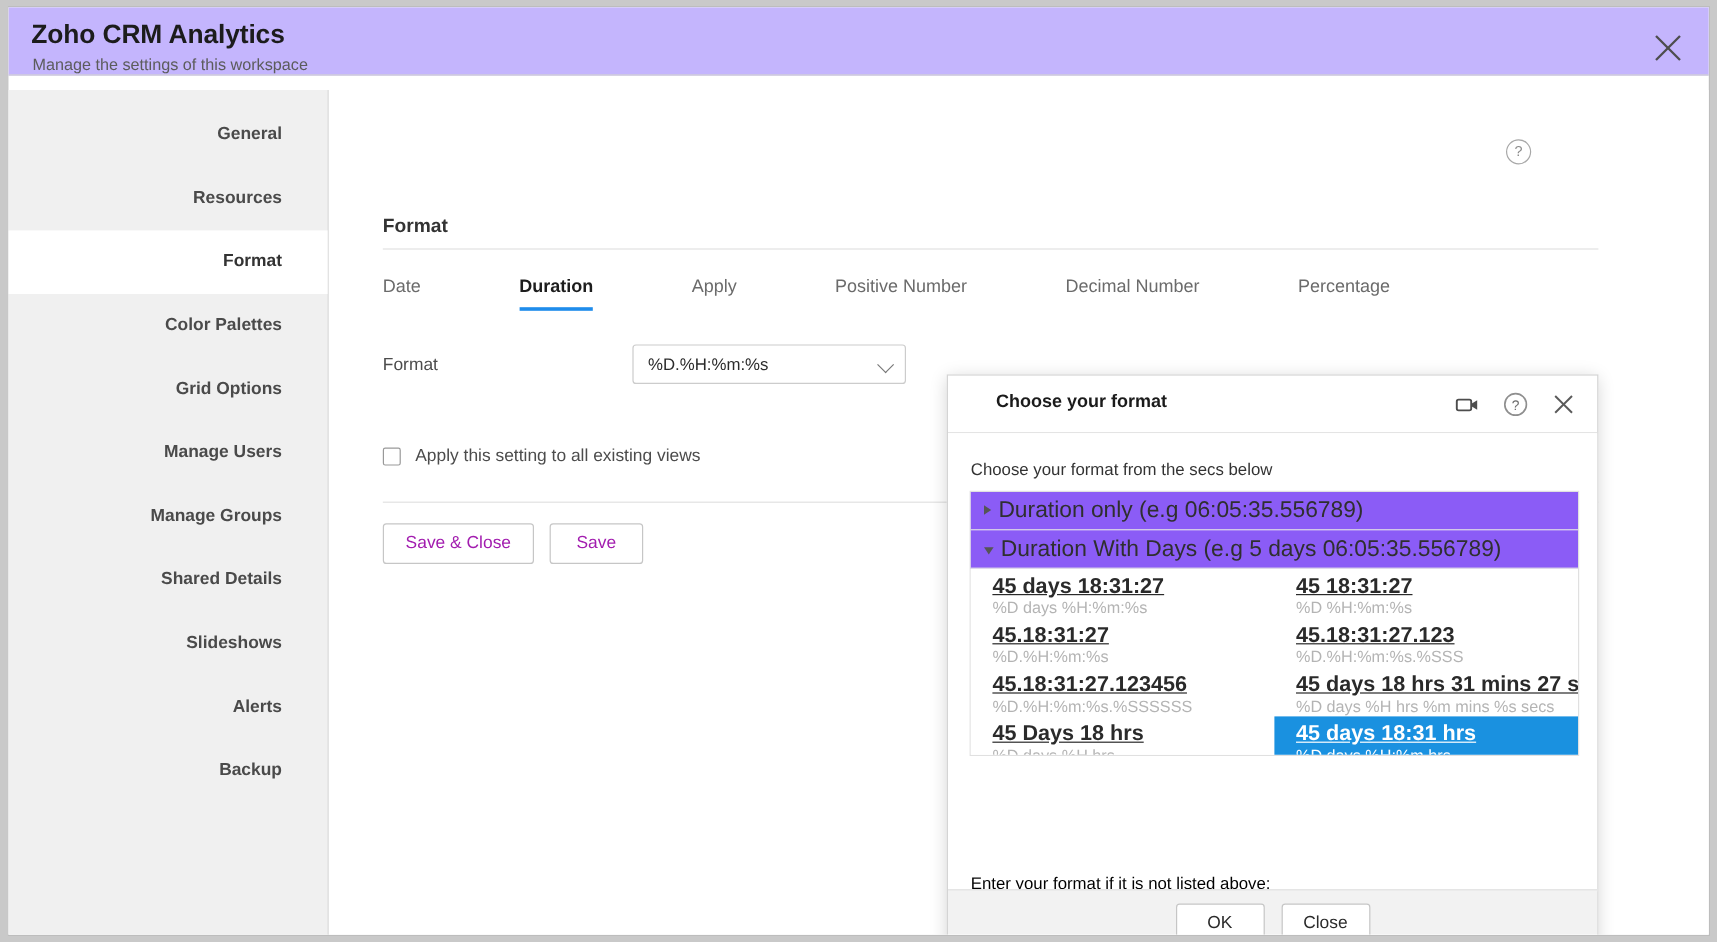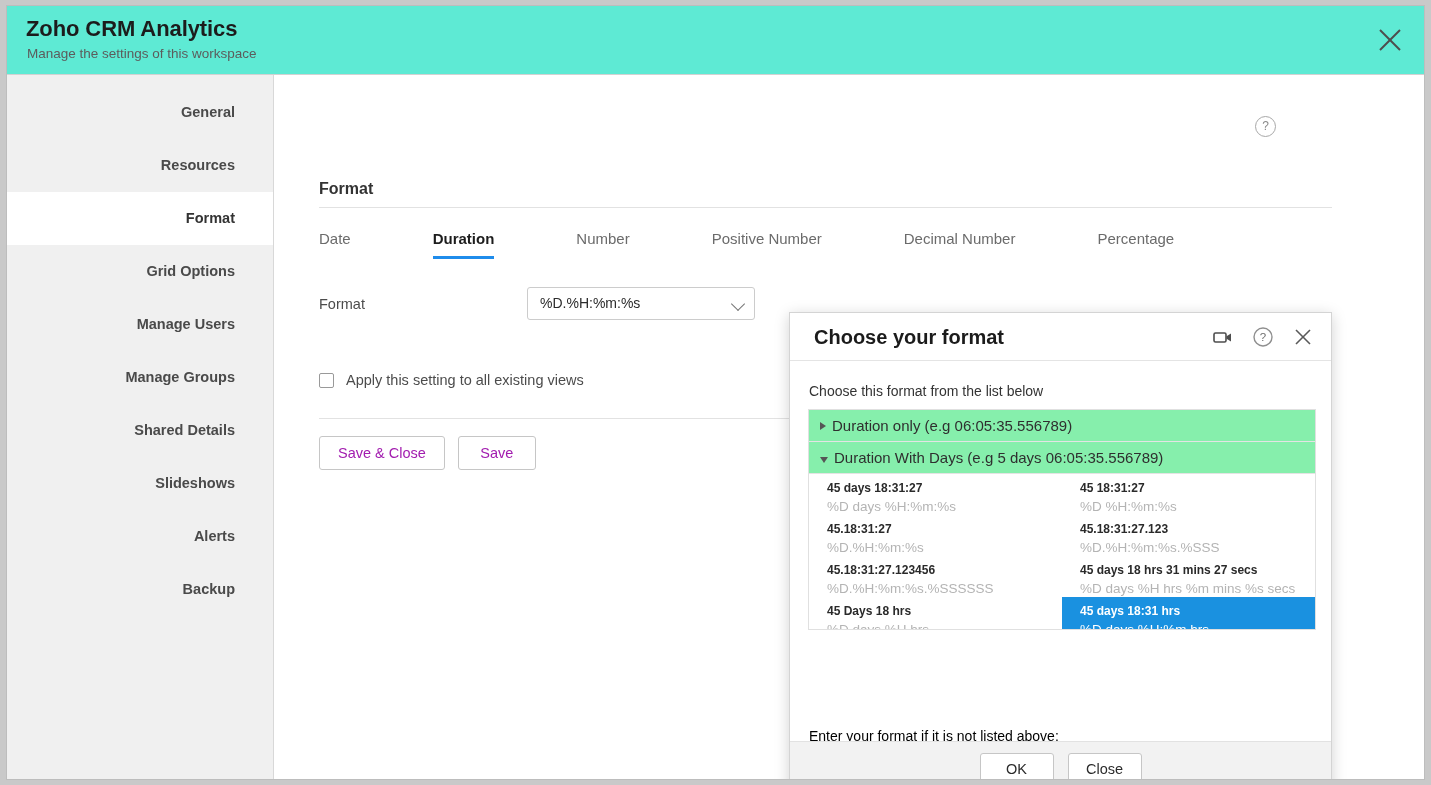--- a/index.html
+++ b/index.html
@@ -22,22 +22,22 @@
     height: 775px;
     background: #ffffff;
     border: 1px solid #bdbdbd;
     box-sizing: border-box;
     overflow: hidden;
   }
 
   
   .app-header {
     position: relative;
-    height: 69px;
-    background: #5eead4;
+    height: 57px;
+    background: #c4b5fd;
     border-bottom: 1px solid #d2d2d2;
     box-sizing: border-box;
   }
   .app-title {
     position: absolute;
     left: 19px;
     top: 10px;
     font-size: 22px;
     font-weight: bold;
     color: #1c1c1c;
@@ -261,23 +261,23 @@
     z-index: 20;
   }
   .dialog-header {
     position: relative;
     height: 48px;
     border-bottom: 1px solid #e4e4e4;
     box-sizing: border-box;
   }
   .dialog-title {
     position: absolute;
-    left: 24px;
+    left: 40px;
     top: 13px;
-    font-size: 20px;
+    font-size: 15px;
     font-weight: bold;
     color: #1b1b1b;
   }
   .dlg-icon {
     position: absolute;
     top: 12px;
     width: 24px;
     height: 24px;
     cursor: pointer;
   }
@@ -304,23 +304,23 @@
     left: 18px;
     top: 48px;
     width: 508px;
     border: 1px solid #e0e0e0;
     box-sizing: border-box;
     background: #fff;
   }
   .acc-head {
     height: 31px;
     line-height: 31px;
-    background: #86efac;
+    background: #8b5cf6;
     border-bottom: 1px solid #e4e4e4;
-    font-size: 15px;
+    font-size: 19px;
     color: #2f2f2f;
     padding-left: 11px;
     cursor: pointer;
     position: relative;
   }
   .acc-head .tri {
     display: inline-block;
     width: 0; height: 0;
     margin-right: 6px;
     vertical-align: middle;
@@ -350,25 +350,26 @@
   }
   .fmt-item {
     width: 50%;
     box-sizing: border-box;
     padding: 5px 6px 4px 18px;
     cursor: pointer;
     height: 41px;
   }
   .fmt-item.selected { background: #1a91e0; }
   .fmt-sample {
-    font-size: 12px;
+    font-size: 18px;
     font-weight: bold;
     color: #2a2a2a;
     line-height: 19px;
     white-space: nowrap;
+    text-decoration: underline;
   }
   .fmt-pattern {
     font-size: 13.5px;
     color: #b4b4b4;
     line-height: 18px;
     white-space: nowrap;
   }
   .fmt-item.selected .fmt-sample,
   .fmt-item.selected .fmt-pattern { color: #ffffff; }
 
@@ -448,39 +449,40 @@
       </svg>
     </div>
   </div>
 
   <div class="body-split">
 
     <div class="sidebar">
       <div class="side-item">General</div>
       <div class="side-item">Resources</div>
       <div class="side-item active">Format</div>
+      <div class="side-item">Color Palettes</div>
       <div class="side-item">Grid Options</div>
       <div class="side-item">Manage Users</div>
       <div class="side-item">Manage Groups</div>
       <div class="side-item">Shared Details</div>
       <div class="side-item">Slideshows</div>
       <div class="side-item">Alerts</div>
       <div class="side-item">Backup</div>
     </div>
 
     <div class="main">
 
       <div class="section-title">Format</div>
       <div class="help-circle">?</div>
       <div class="section-rule"></div>
 
       <div class="tabs">
         <div class="tab">Date</div>
         <div class="tab active">Duration</div>
-        <div class="tab">Number</div>
+        <div class="tab">Apply</div>
         <div class="tab">Positive Number</div>
         <div class="tab">Decimal Number</div>
         <div class="tab">Percentage</div>
       </div>
 
       <div class="field-row">
         <div class="field-label">Format</div>
         <div class="select-box">
           <span class="select-value">%D.%H:%m:%s</span>
           <span class="select-caret"></span>
@@ -521,21 +523,21 @@
           <div class="dlg-icon close">
             <svg width="24" height="24" viewBox="0 0 24 24">
               <line x1="5" y1="5" x2="19" y2="19" stroke="#5a5a5a" stroke-width="1.6"></line>
               <line x1="19" y1="5" x2="5" y2="19" stroke="#5a5a5a" stroke-width="1.6"></line>
             </svg>
           </div>
         </div>
 
         <div class="dialog-body">
 
-          <div class="choose-hint">Choose this format from the list below</div>
+          <div class="choose-hint">Choose your format from the secs below</div>
 
           <div class="acc-group">
 
             <div class="acc-head">
               <span class="tri collapsed"></span><span>Duration only (e.g 06:05:35.556789)</span>
             </div>
 
             <div class="acc-head">
               <span class="tri expanded"></span><span>Duration With Days (e.g 5 days 06:05:35.556789)</span>
             </div>

